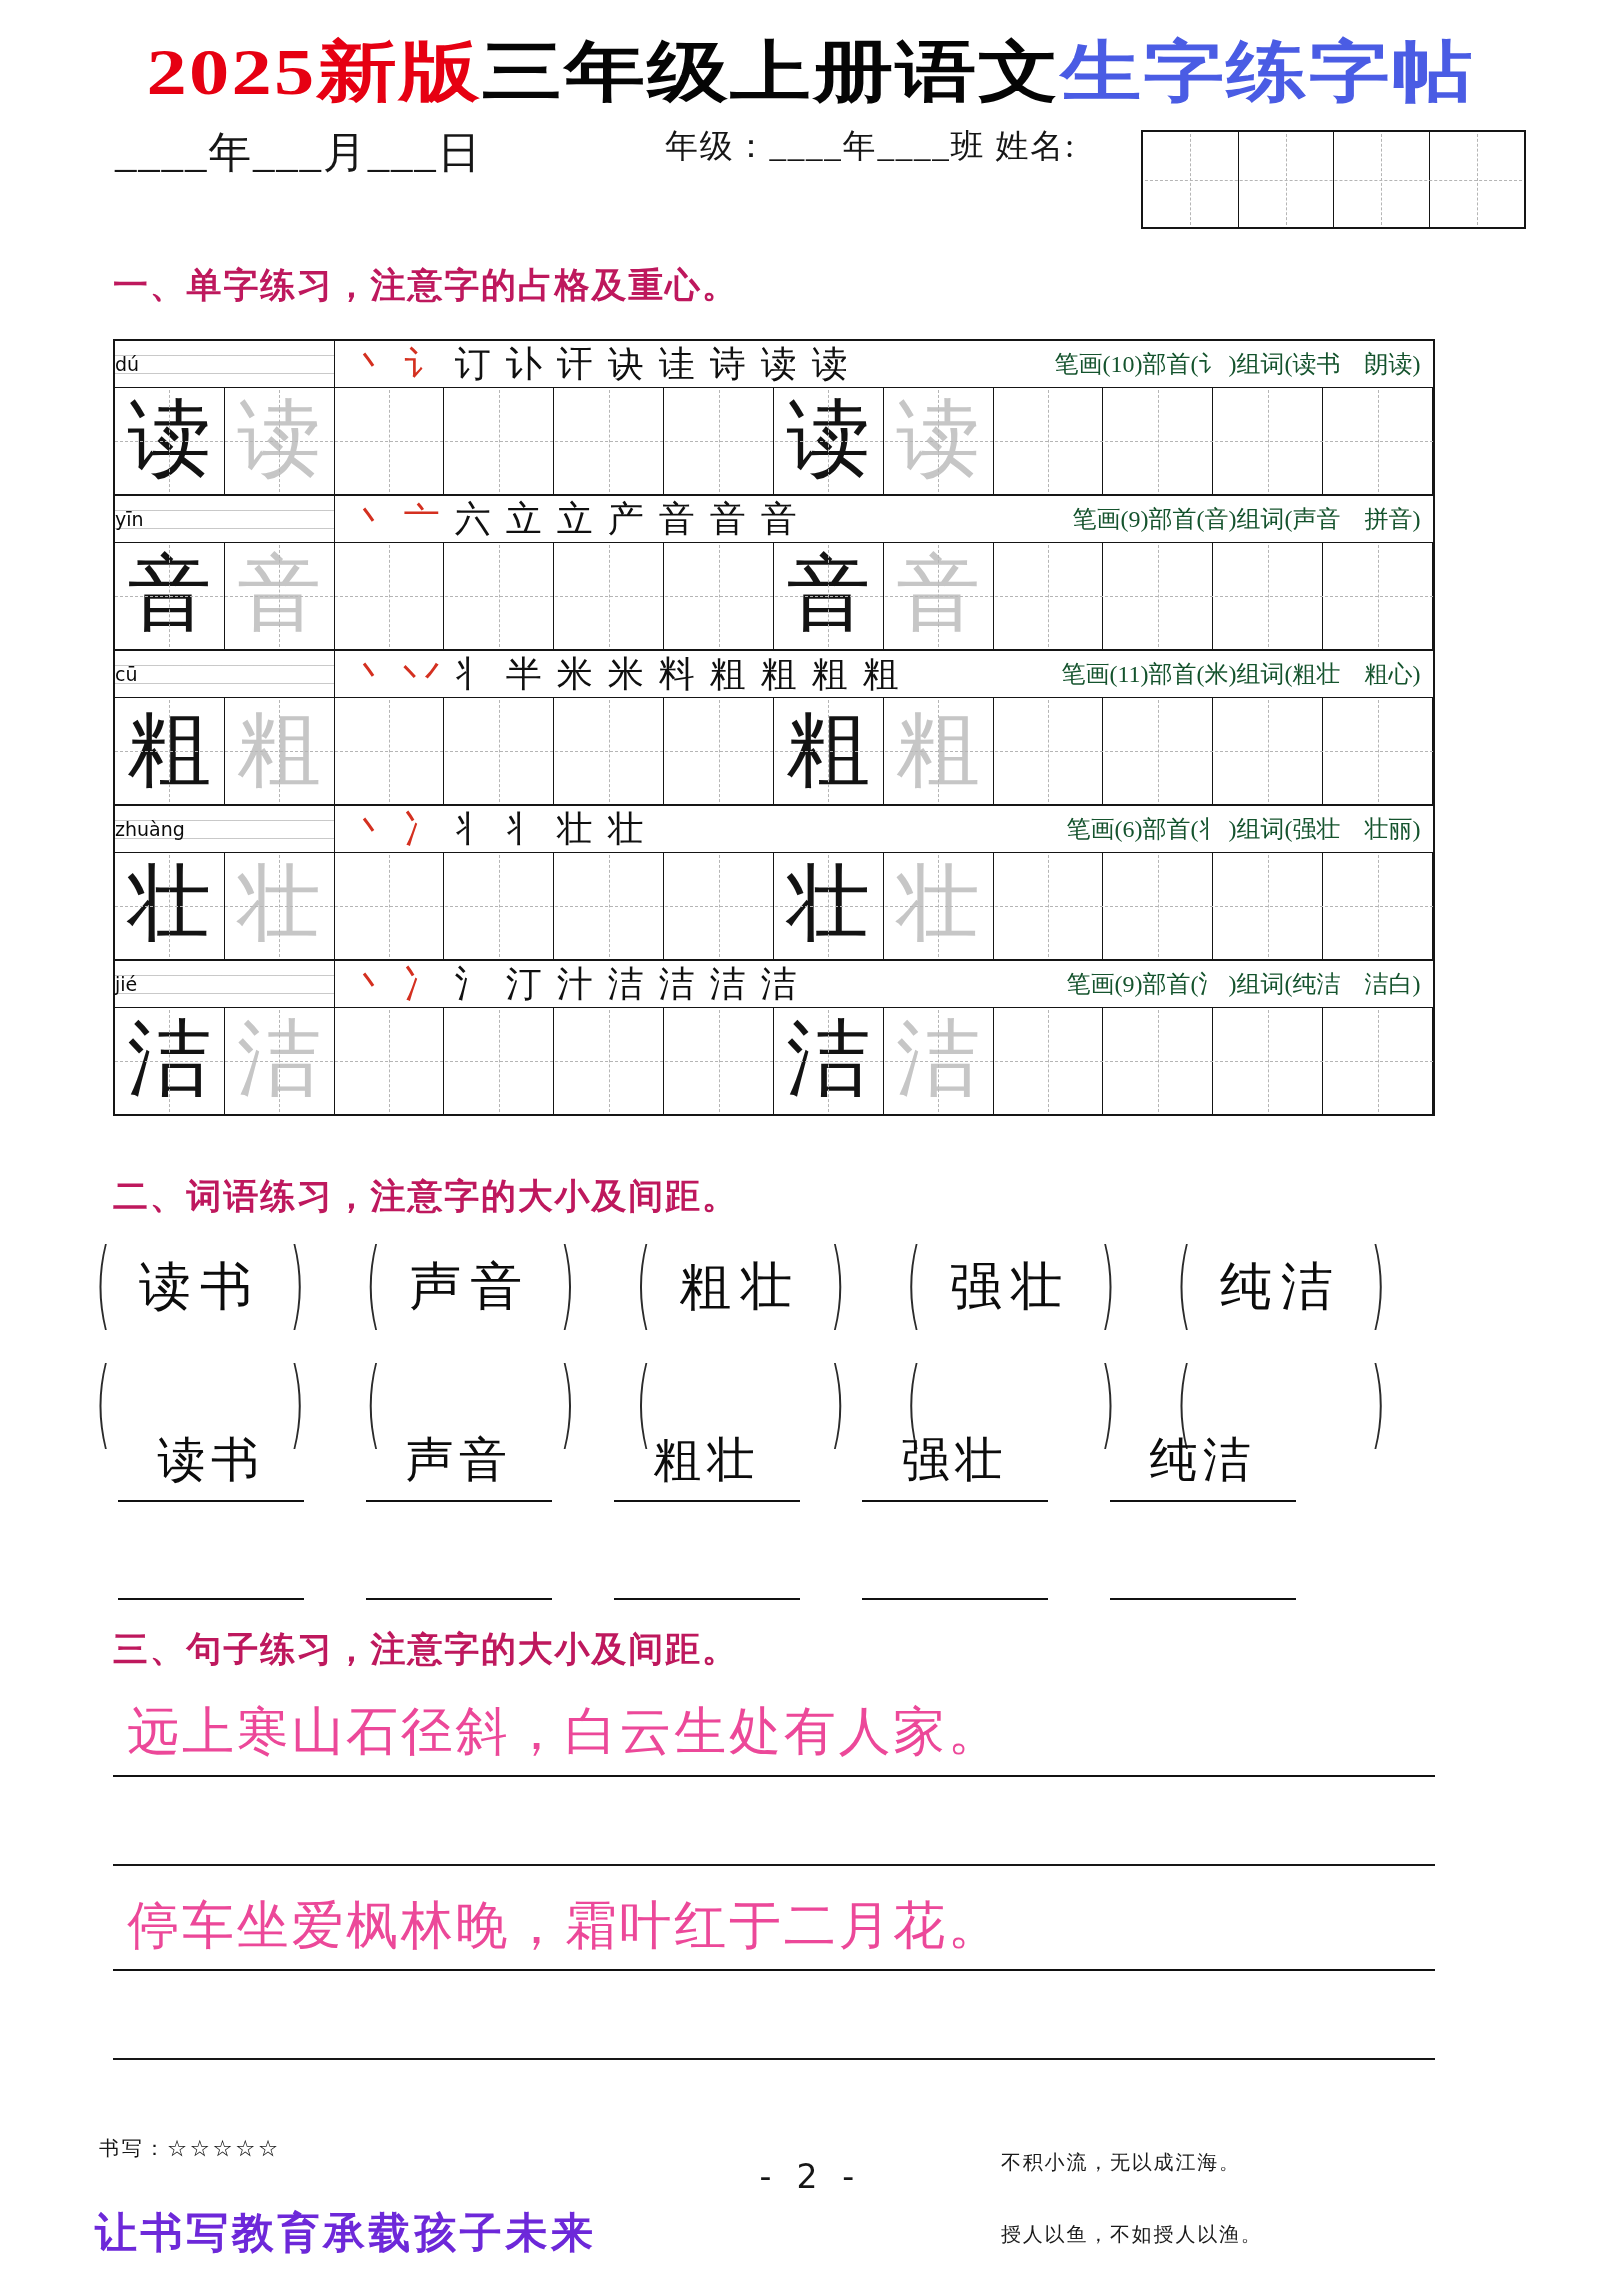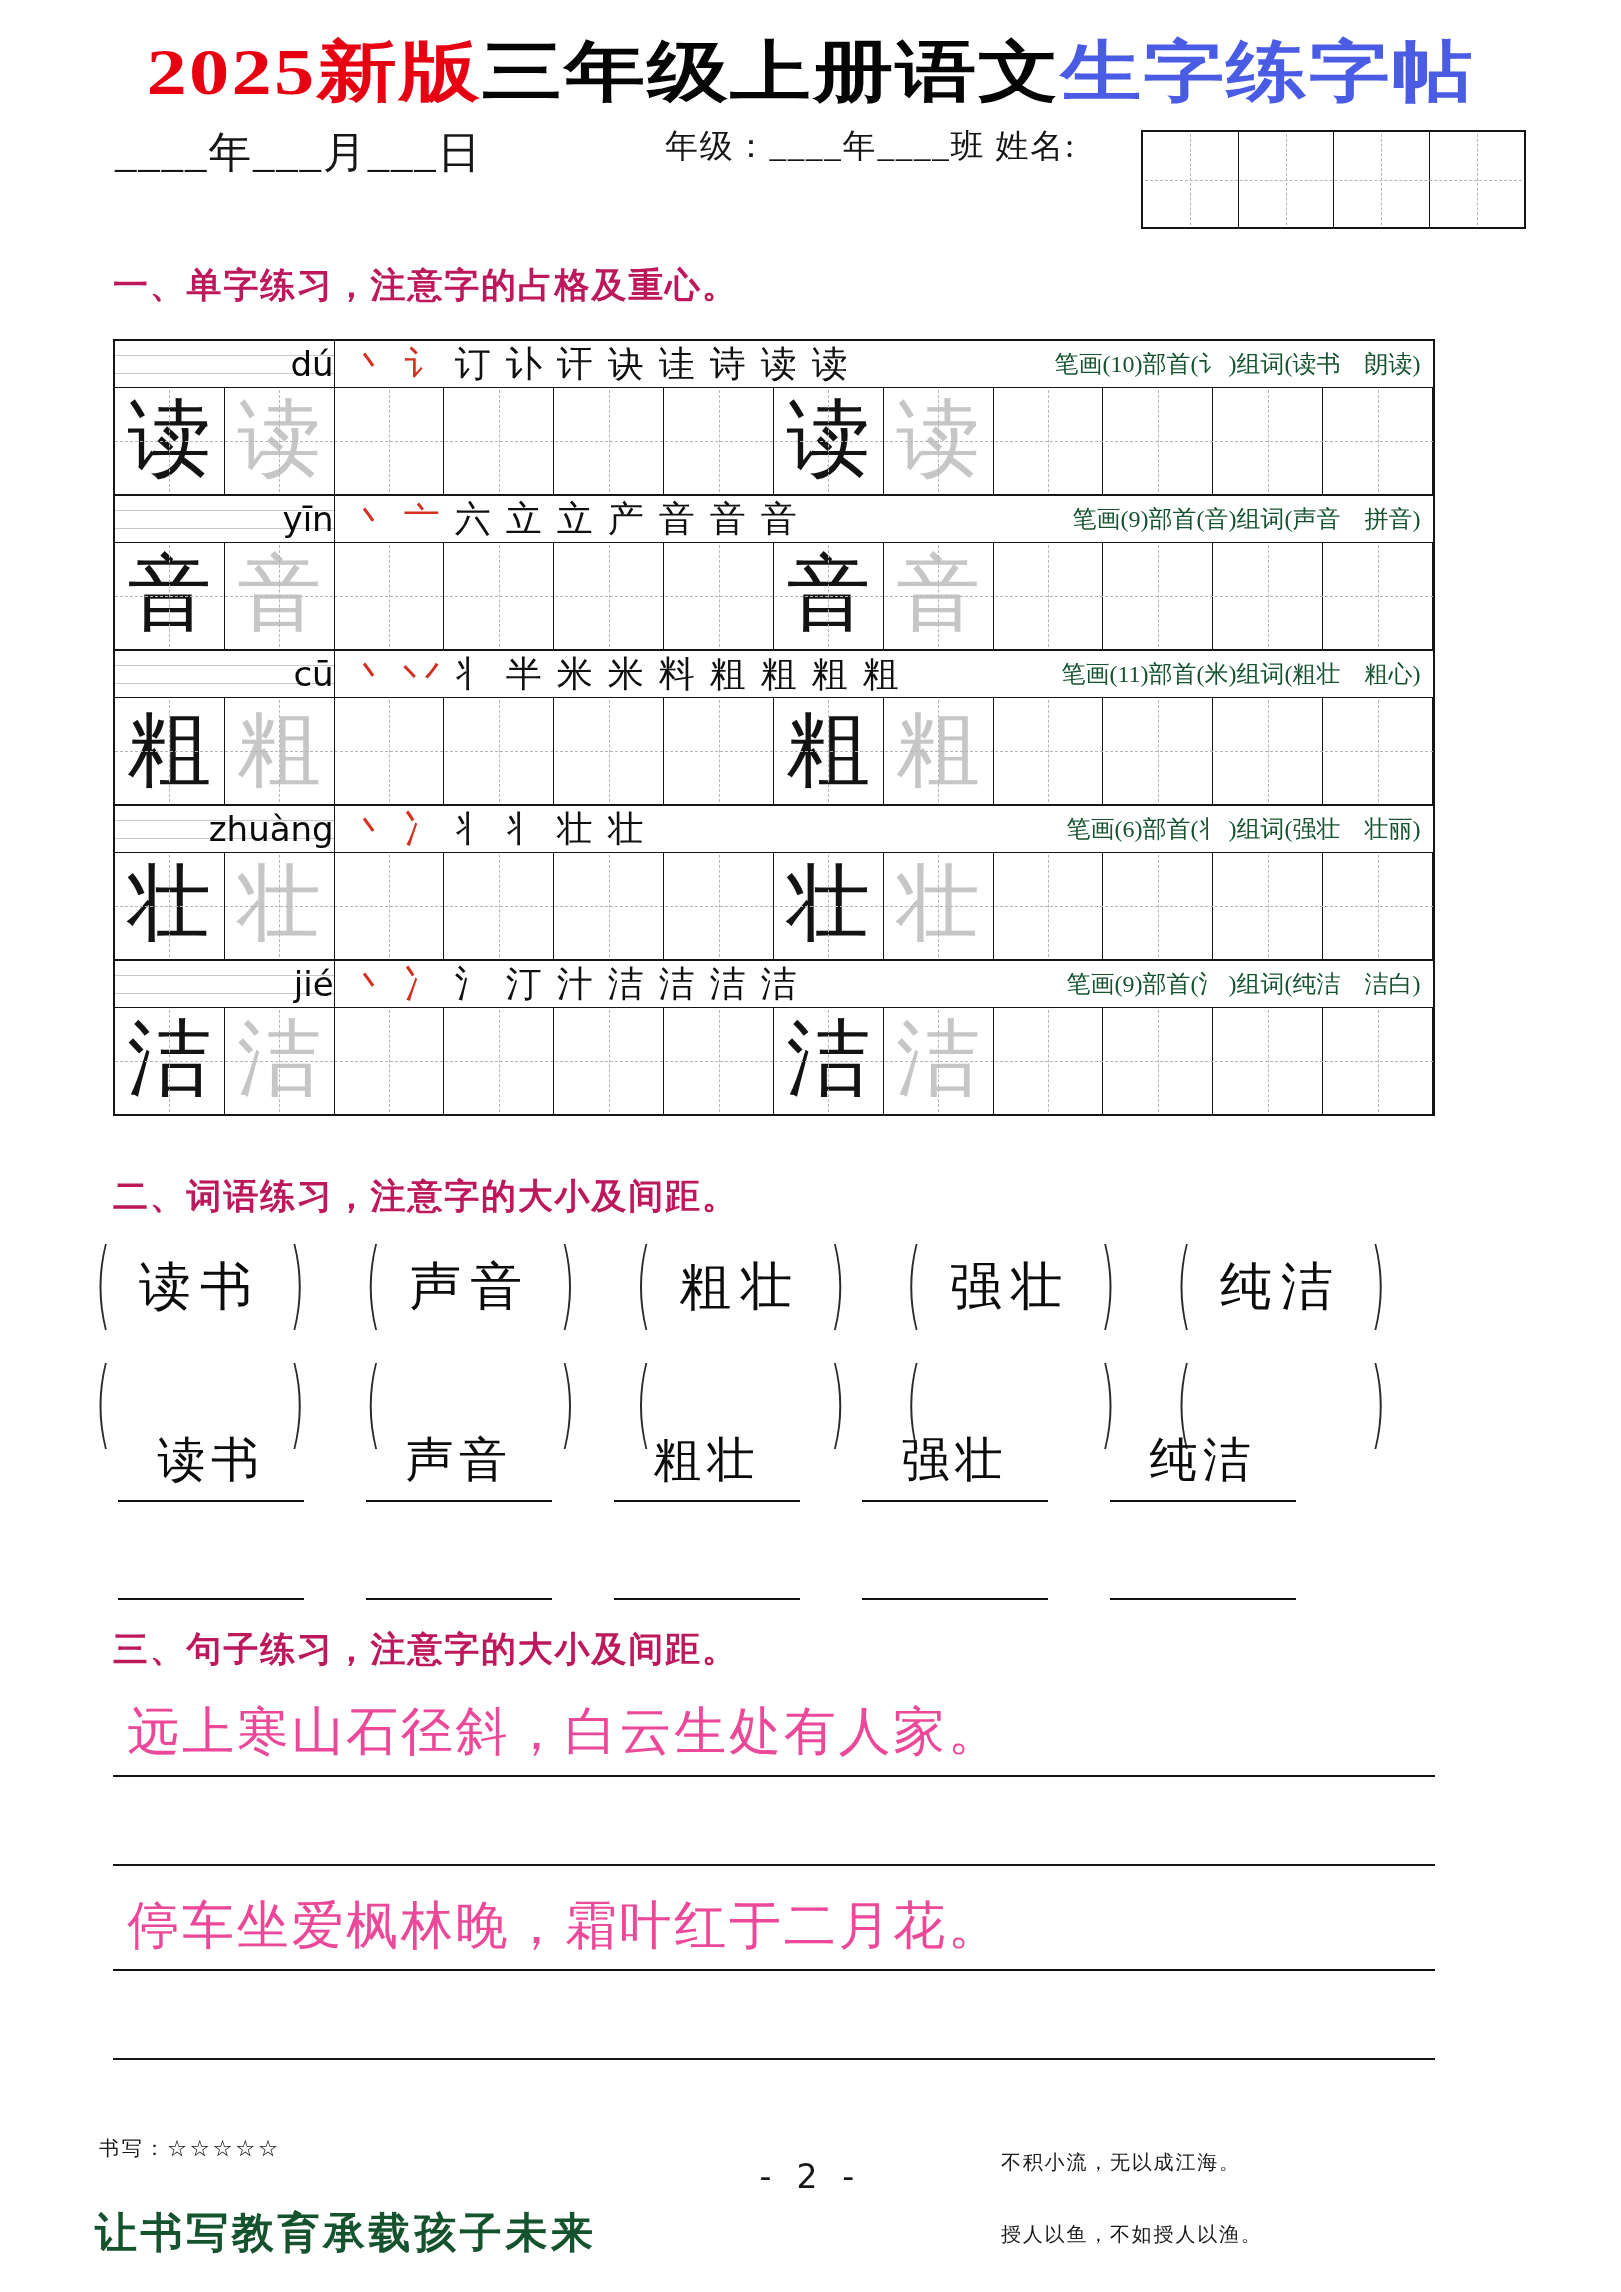--- a/index.html
+++ b/index.html
@@ -42,22 +42,22 @@
          font-family:"Liberation Sans",sans-serif;color:#be185d}
   .h1{top:262px}.h2{top:1173px}.h3{top:1626px}
 
   
   .chartable{position:absolute;top:339px;left:113px;width:1322px;
              border:2.7px solid var(--line);background:#fff}
   .cgroup{border-top:2.7px solid var(--line)}
   .cgroup:first-child{border-top:none}
   .g-header{height:47px;display:flex;border-bottom:1.8px solid var(--line)}
   .pinyin-cell{width:16.667%;border-right:1.8px solid var(--line);position:relative;
-     display:flex;align-items:center;justify-content:flex-end;
-     font-family:"DejaVu Sans",sans-serif;font-size:34px;color:#0a0a0a;
+     display:flex;align-items:center;justify-content:flex-start;
+     font-family:"DejaVu Sans",sans-serif;font-size:19px;color:#0a0a0a;
      background-image:linear-gradient(#c2c2c2,#c2c2c2),linear-gradient(#c2c2c2,#c2c2c2);
      background-repeat:no-repeat;background-size:100% 0.9px,100% 0.9px;
      background-position:0 32%,0 70%}
   .hdr-right{flex:1;display:flex;align-items:center;padding:0 12.5px 0 18px;min-width:0}
   .stroke-seq{flex:1;display:flex;gap:15px;align-items:center;font-size:36px;
               font-family:"Liberation Serif",serif;color:#101010;overflow:hidden}
   .step.red{color:var(--accent)}
   .hdr-info{display:flex;font-size:24px;white-space:nowrap;color:#14532d}
   .g-practice{height:106px;display:flex;position:relative}
   .p-cell{flex:1;border-right:1.8px solid var(--line);position:relative;text-align:center;
@@ -94,21 +94,21 @@
   .erule{height:0;border-bottom:2.7px solid #161616;margin-top:87px}
 
   
   .f-rating{position:absolute;top:2135px;left:99px;font-size:20px;letter-spacing:2.7px}
   .f-page{position:absolute;top:2157px;left:0;right:0;text-align:center;font-size:33px;
           letter-spacing:7.2px;font-family:"DejaVu Sans",sans-serif}
   .f-quote{position:absolute;left:1001px;width:484px;font-size:20px;letter-spacing:1.8px;
            color:#1a1a1a}
   .q1{top:2149px}.q2{top:2221px}
   .f-slogan{position:absolute;top:2205px;left:95px;font-size:42px;font-weight:800;
-            letter-spacing:3.6px;font-family:"Liberation Sans",sans-serif;color:#14532d}
+            letter-spacing:3.6px;font-family:"Liberation Sans",sans-serif;color:#6d28d9}
 </style>
 </head>
 <body>
 
 <div class="page">
 
   <div class="title">
     <span class="t-red">2025新版</span><span class="t-black">三年级上册语文</span><span class="t-blue">生字练字帖</span>
   </div>
 

